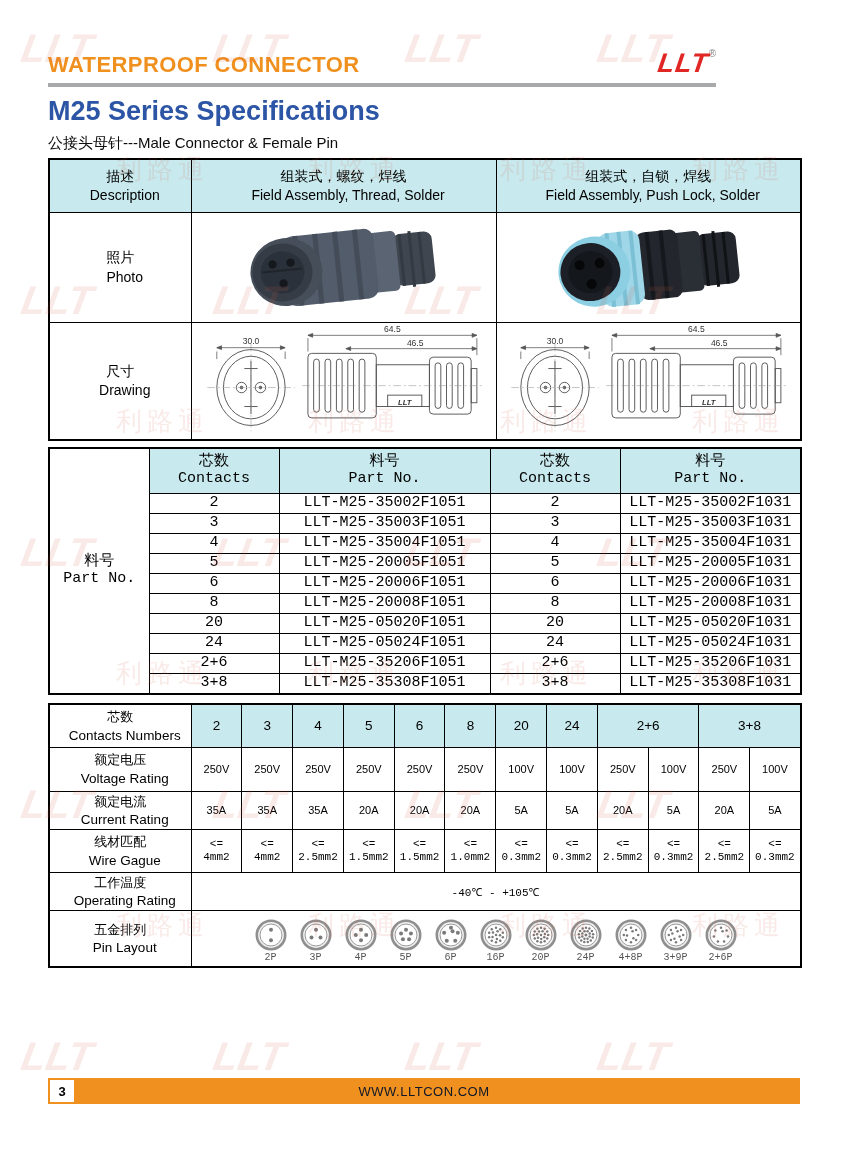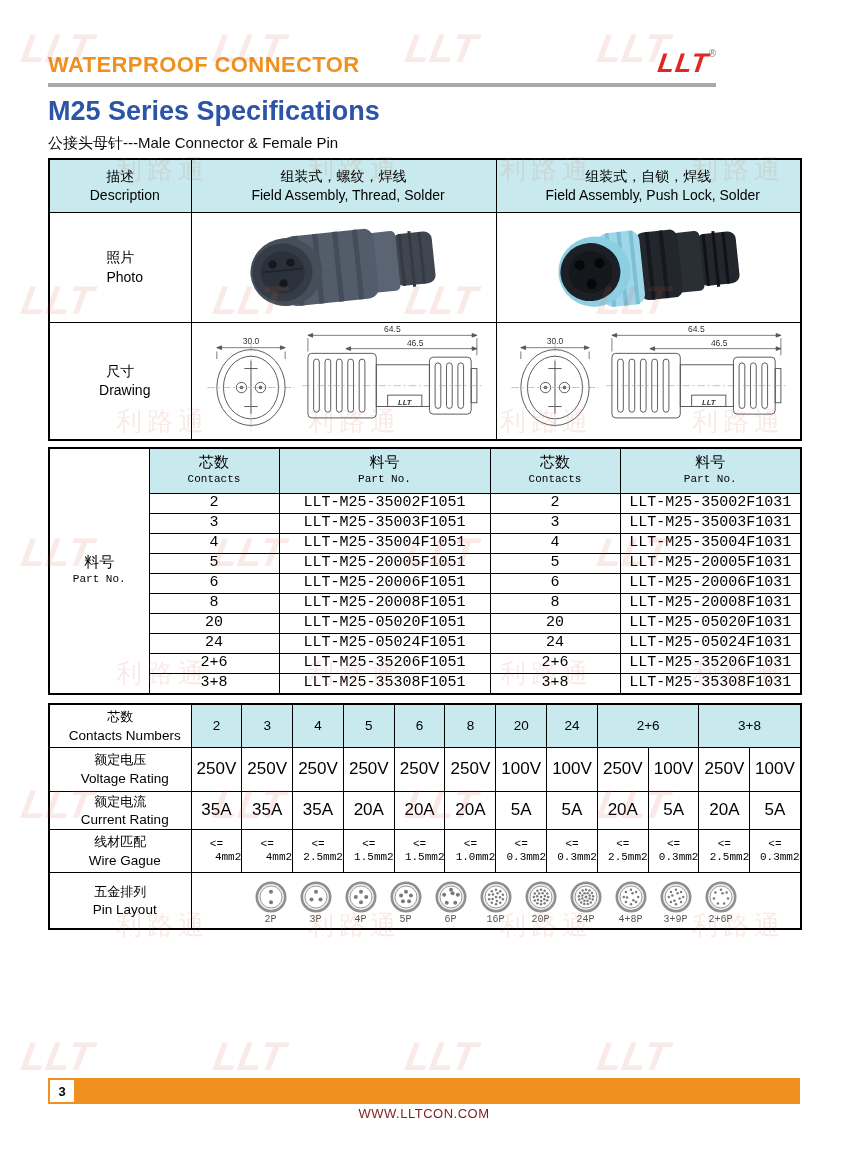--- a/index.html
+++ b/index.html
@@ -27,40 +27,40 @@
 
   .t1{margin-top:5px;}
   .t1 .hdr-row{height:53px;}
   .t1 .photo-row{height:110px;}
   .t1 .draw-row{height:117px;}
 
   .t2{margin-top:6px;font-family:"Liberation Mono",monospace;}
   .t2 .hdr-row{height:46px;}
   .t2 td{font-size:15px;height:19px;line-height:1.1;}
   .t2 .hdr-cn{font-size:15px;}
-  .t2 .hdr-en{font-size:11px;}
+  .t2 .hdr-en{font-size:15px;}
 
   .t3{margin-top:8px;}
   .t3 .lbl .cn{font-size:13px;line-height:1.5;}
   .t3 .lbl .en{font-size:13.5px;line-height:1.3;}
-  .t3 .val{font-size:17px;}
+  .t3 .val{font-size:11px;}
   .t3 .hdr-num{font-size:13.5px;}
   .wire-prefix{font-size:11px;font-family:"Liberation Mono",monospace;line-height:1.3;}
-  .wire-val{font-size:11px;font-family:"Liberation Mono",monospace;line-height:1.2;text-align:right;}
+  .wire-val{font-size:11px;font-family:"Liberation Mono",monospace;line-height:1.2;}
   .pin-row-cell{vertical-align:middle;}
   .pin-strip{display:flex;justify-content:center;align-items:flex-start;gap:5px;padding-top:4px;}
   .pin-item{display:flex;flex-direction:column;align-items:center;width:40px;}
   .pin-label{font-size:10px;color:#555;font-family:"Liberation Mono",monospace;margin-top:0;}
 
   
   .footer-bar{position:absolute;left:48px;top:1078px;width:752px;height:26px;background:#F0901E;}
   .page-num-box{position:absolute;left:2px;top:2px;width:24px;height:22px;background:#fff;
                 display:flex;align-items:center;justify-content:center;font-size:13px;font-weight:bold;}
   .site{position:absolute;left:0;top:0;width:100%;height:26px;display:flex;align-items:center;
-        justify-content:center;font-size:13px;color:#7f1d1d;letter-spacing:.5px;margin-top:22px;}
+        justify-content:center;font-size:13px;color:#0f172a;letter-spacing:.5px;}
 
   
   .wm-layer{position:absolute;left:0;top:0;width:850px;height:1160px;pointer-events:none;z-index:8;}
   .wm{position:absolute;color:#D05A45;opacity:.12;white-space:nowrap;}
   .wm-llt{font-size:40px;font-style:italic;font-weight:bold;transform:skewX(-10deg);}
   .wm-cn{font-size:26px;letter-spacing:5px;}
 
   svg text{font-family:"Liberation Sans",sans-serif;}
 </style>
 </head>
@@ -505,20 +505,27 @@
             </td>
             <td>
               <div class="wire-prefix">&lt;=</div>
               <div class="wire-val">2.5mm2</div>
             </td>
             <td>
               <div class="wire-prefix">&lt;=</div>
               <div class="wire-val">0.3mm2</div>
             </td>
           </tr>
+      <tr style="height:37px">
+        <td class="lbl">
+          <div class="cn">工作温度</div>
+          <div class="en">Operating  Rating</div>
+        </td>
+        <td colspan="12" class="val mono">-40℃ - +105℃</td>
+      </tr>
       <tr style="height:57px">
         <td class="lbl">
           <div class="cn">五金排列</div>
           <div class="en">Pin Layout</div>
         </td>
         <td colspan="12" class="pin-row-cell">
           <div class="pin-strip">
                 <div class="pin-item">
                   <svg width="34" height="34" viewBox="0 0 34 34">
                     <circle cx="17" cy="17" r="14.2" fill="#f1f1f1" stroke="#8f8f8f" stroke-width="2.6"></circle>

